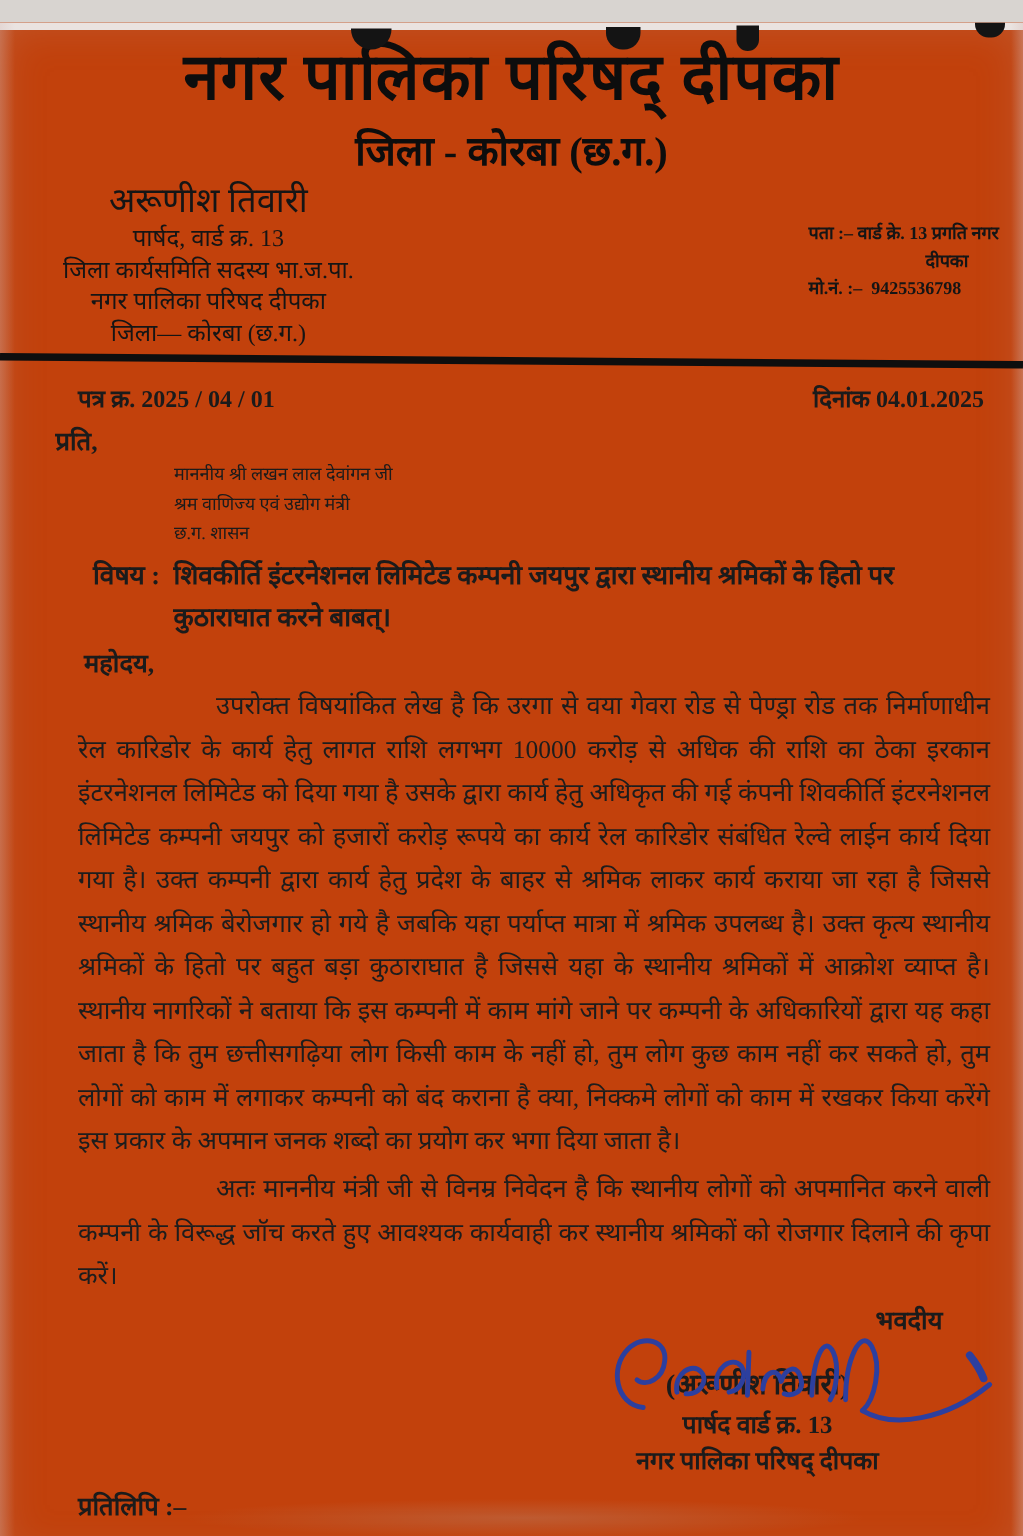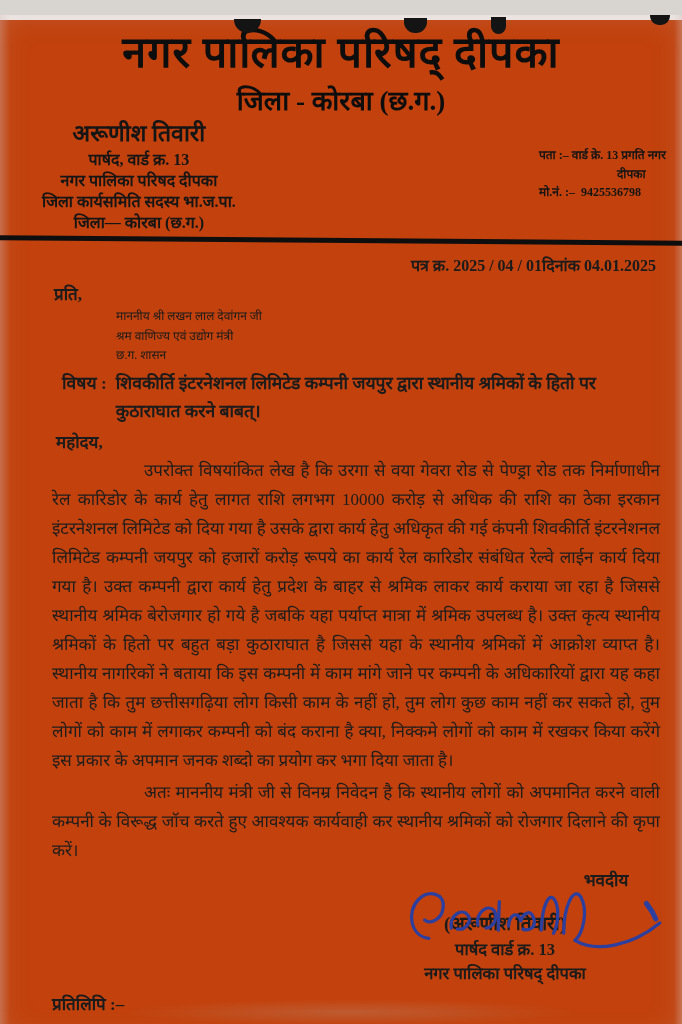--- a/index.html
+++ b/index.html
@@ -25,30 +25,30 @@
   .blob.b3{left:491px;top:2px;width:15px;height:17px;border-radius:0 0 8px 8px;}
   .blob.b4{left:650px;top:0px;width:20px;height:10px;border-radius:0 0 9px 9px;}
   .bottom-haze{position:absolute;left:120px;bottom:14px;width:460px;height:26px;
     background:radial-gradient(ellipse at center,rgba(180,168,160,.25),rgba(180,168,160,0) 70%);}
 
   header{padding-top:14px;text-align:center;}
   .title{font-size:43px;font-weight:bold;line-height:1.12;letter-spacing:1px;margin:0;color:#0d0d0d;}
   .subtitle{font-size:27px;font-weight:bold;margin:4px 0 0 0;color:#0d0d0d;}
 
   .info-row{display:flex;justify-content:space-between;padding:2px 16px 0 42px;}
-  .sender{text-align:center;font-weight:bold;font-size:16px;line-height:1.32;color:#151515;}
+  .sender{text-align:center;font-weight:normal;font-size:16px;line-height:1.32;color:#151515;}
   .sender .sender-name{font-size:23px;line-height:1.2;margin-bottom:1px;}
   .contact{font-weight:bold;font-size:12px;line-height:1.55;margin-top:26px;color:#151515;}
   .contact .indent2{padding-left:78px;}
 
   .rule{height:5px;background:#0e0e0e;margin-top:5px;transform:rotate(0.45deg);}
 
-  .meta-row{display:flex;justify-content:flex-end;
+  .meta-row{display:flex;justify-content:space-between;
     padding:11px 26px 0 52px;font-size:16px;font-weight:600;}
-  .salutation{padding-left:54px;margin-top:6px;font-size:17px;font-weight:600;}
+  .salutation{padding-left:37px;margin-top:6px;font-size:17px;font-weight:600;}
   .recipient-lines{padding-left:116px;font-size:12px;font-weight:400;line-height:1.62;margin-top:2px;}
 
   .subject{display:flex;gap:9px;padding:3px 22px 0 62px;font-size:17.5px;font-weight:700;line-height:1.6;}
   .subject .subject-label{white-space:nowrap;}
   .greeting{padding-left:56px;margin-top:5px;font-size:17px;font-weight:600;}
 
   .para{margin:3px 22px 0 52px;font-size:17px;line-height:29px;
     text-align:justify;text-indent:92px;color:#1d1d1d;}
 
   .closing{position:relative;width:330px;margin:4px 12px 0 auto;
@@ -76,22 +76,22 @@
 
   <header>
     <h1 class="title">नगर पालिका परिषद् दीपका</h1>
     <h2 class="subtitle">जिला - कोरबा (छ.ग.)</h2>
   </header>
 
   <div class="info-row">
     <div class="sender">
       <div class="sender-name">अरूणीश तिवारी</div>
       <div>पार्षद, वार्ड क्र. 13</div>
+      <div>जिला कार्यसमिति सदस्य भा.ज.पा.</div>
       <div>नगर पालिका परिषद दीपका</div>
-      <div>जिला कार्यसमिति सदस्य भा.ज.पा.</div>
       <div>जिला— कोरबा (छ.ग.)</div>
     </div>
     <div class="contact">
       <div><span>पता :–</span> <span>वार्ड क्रे. 13 प्रगति नगर</span></div>
       <div class="indent2">दीपका</div>
       <div><span>मो.नं. :–</span>&nbsp; <span>9425536798</span></div>
     </div>
   </div>
 
   <div class="rule"></div>

